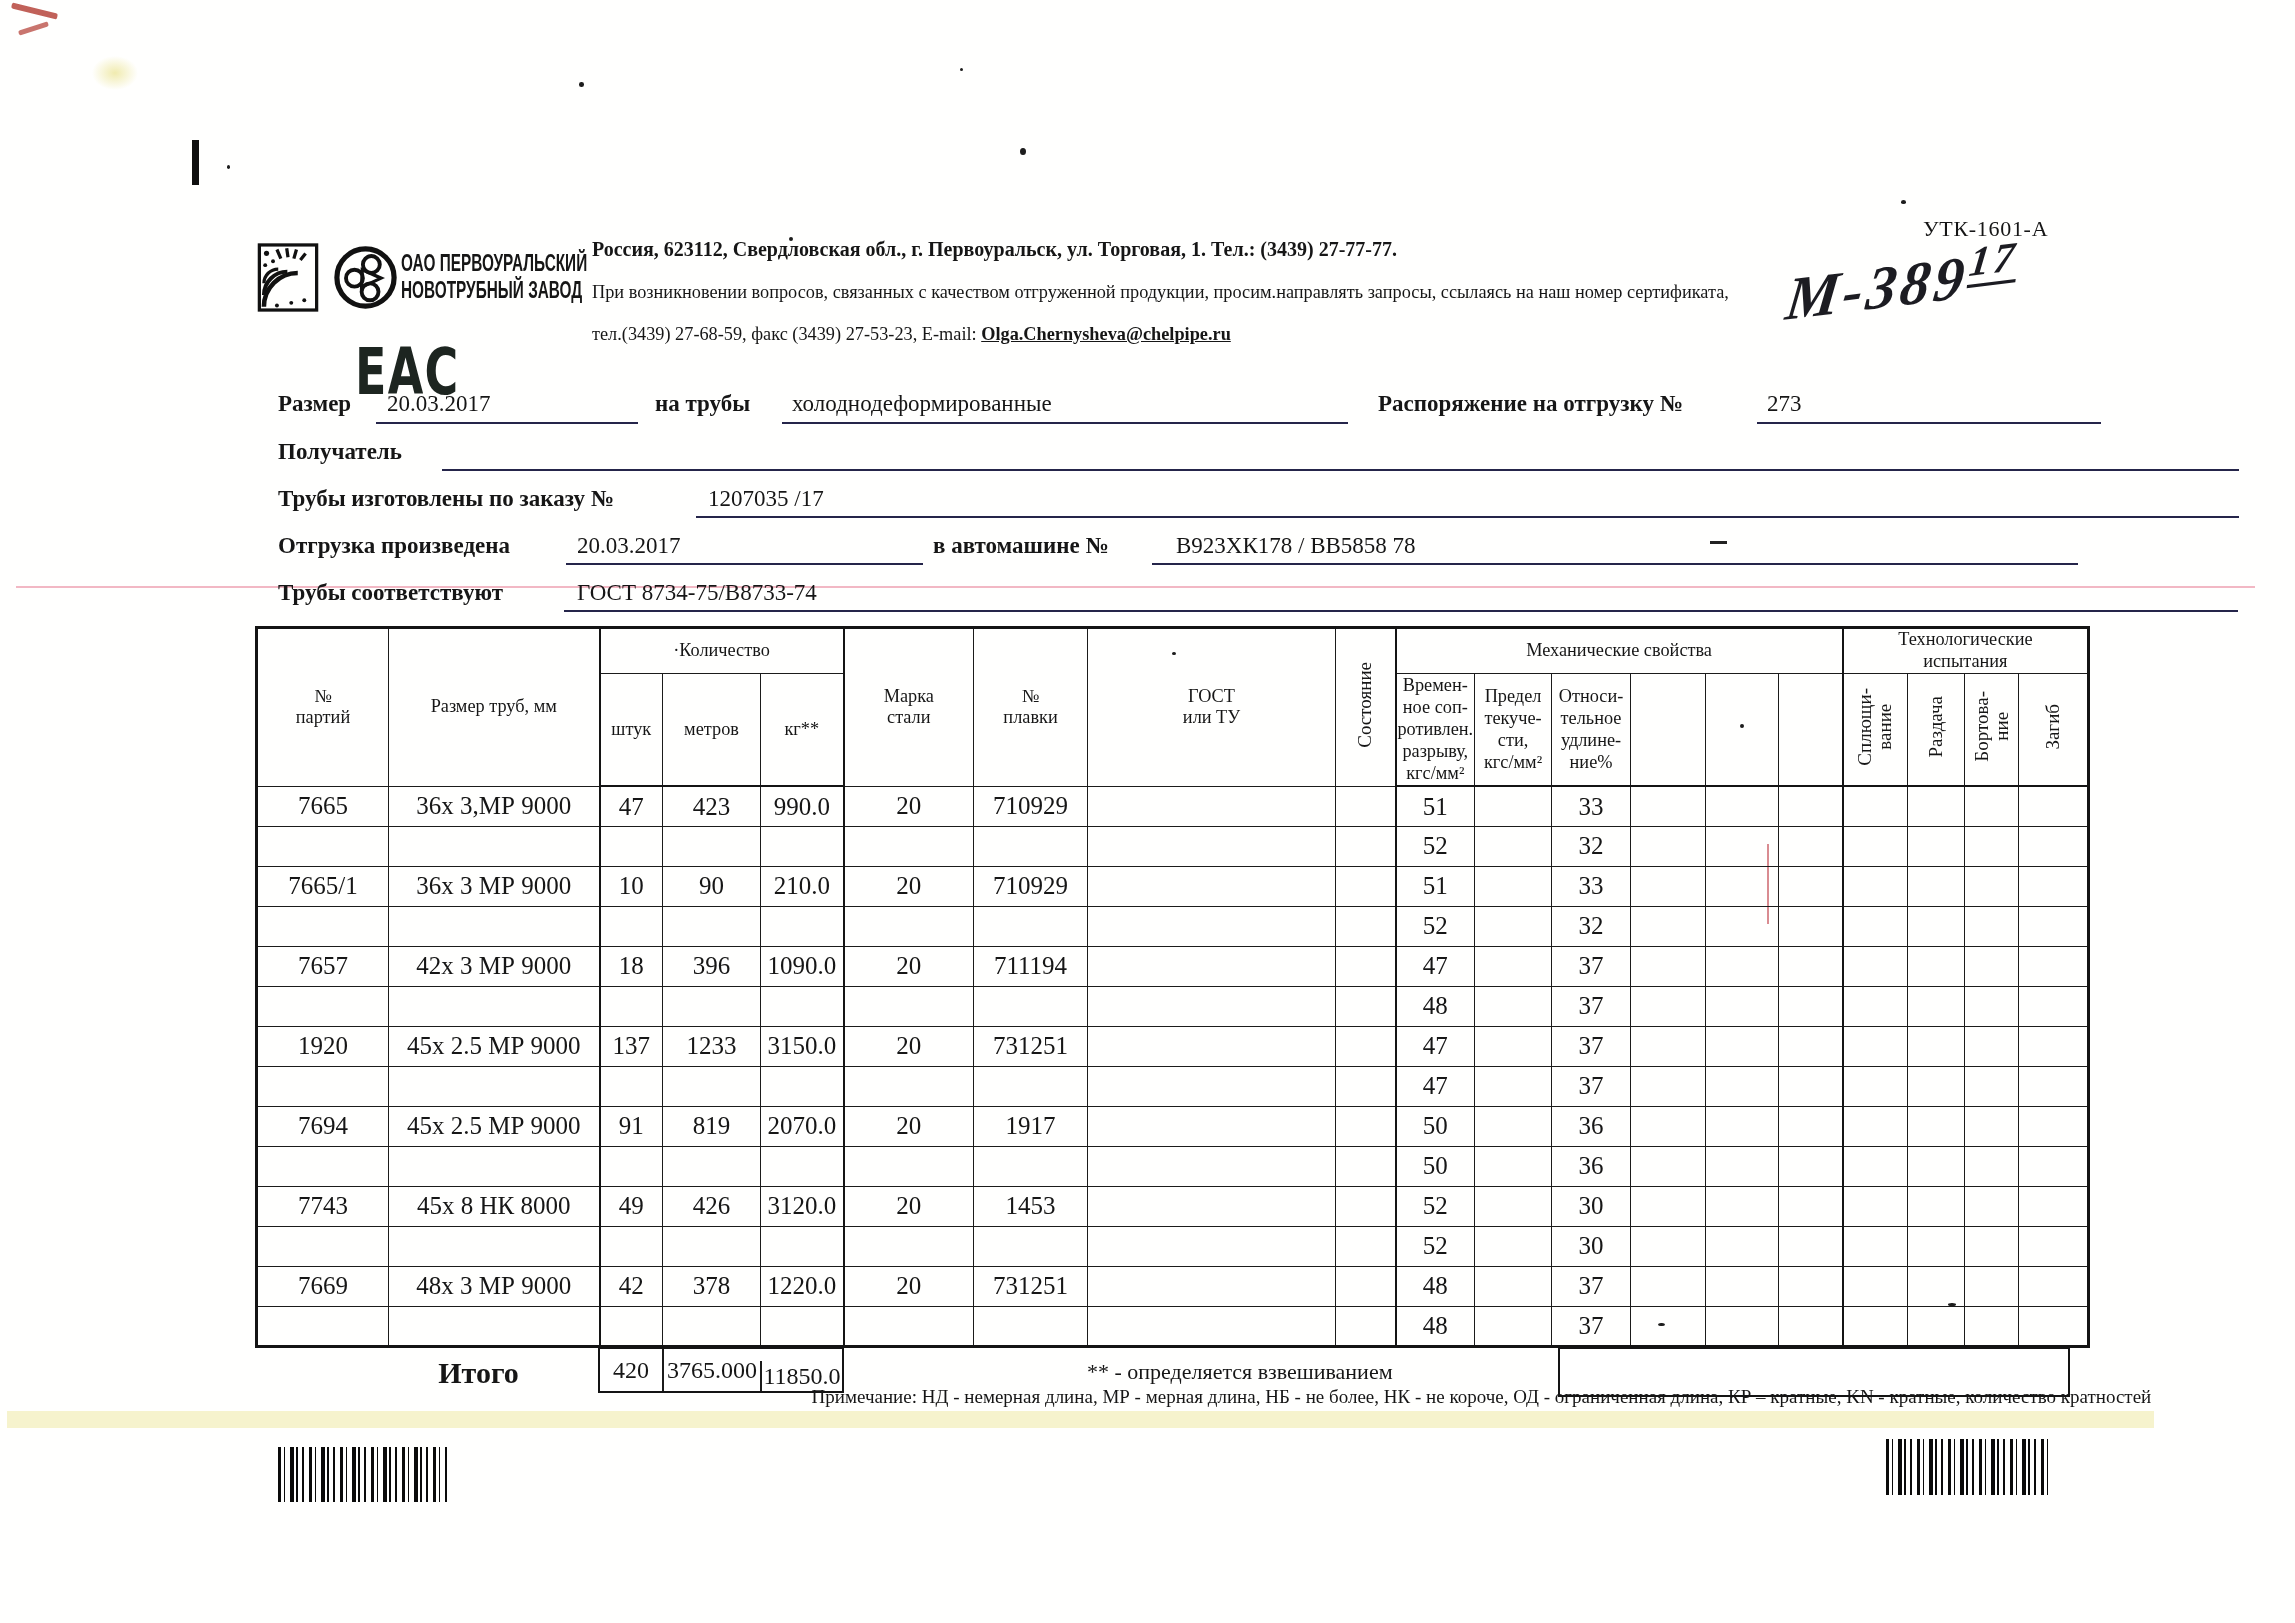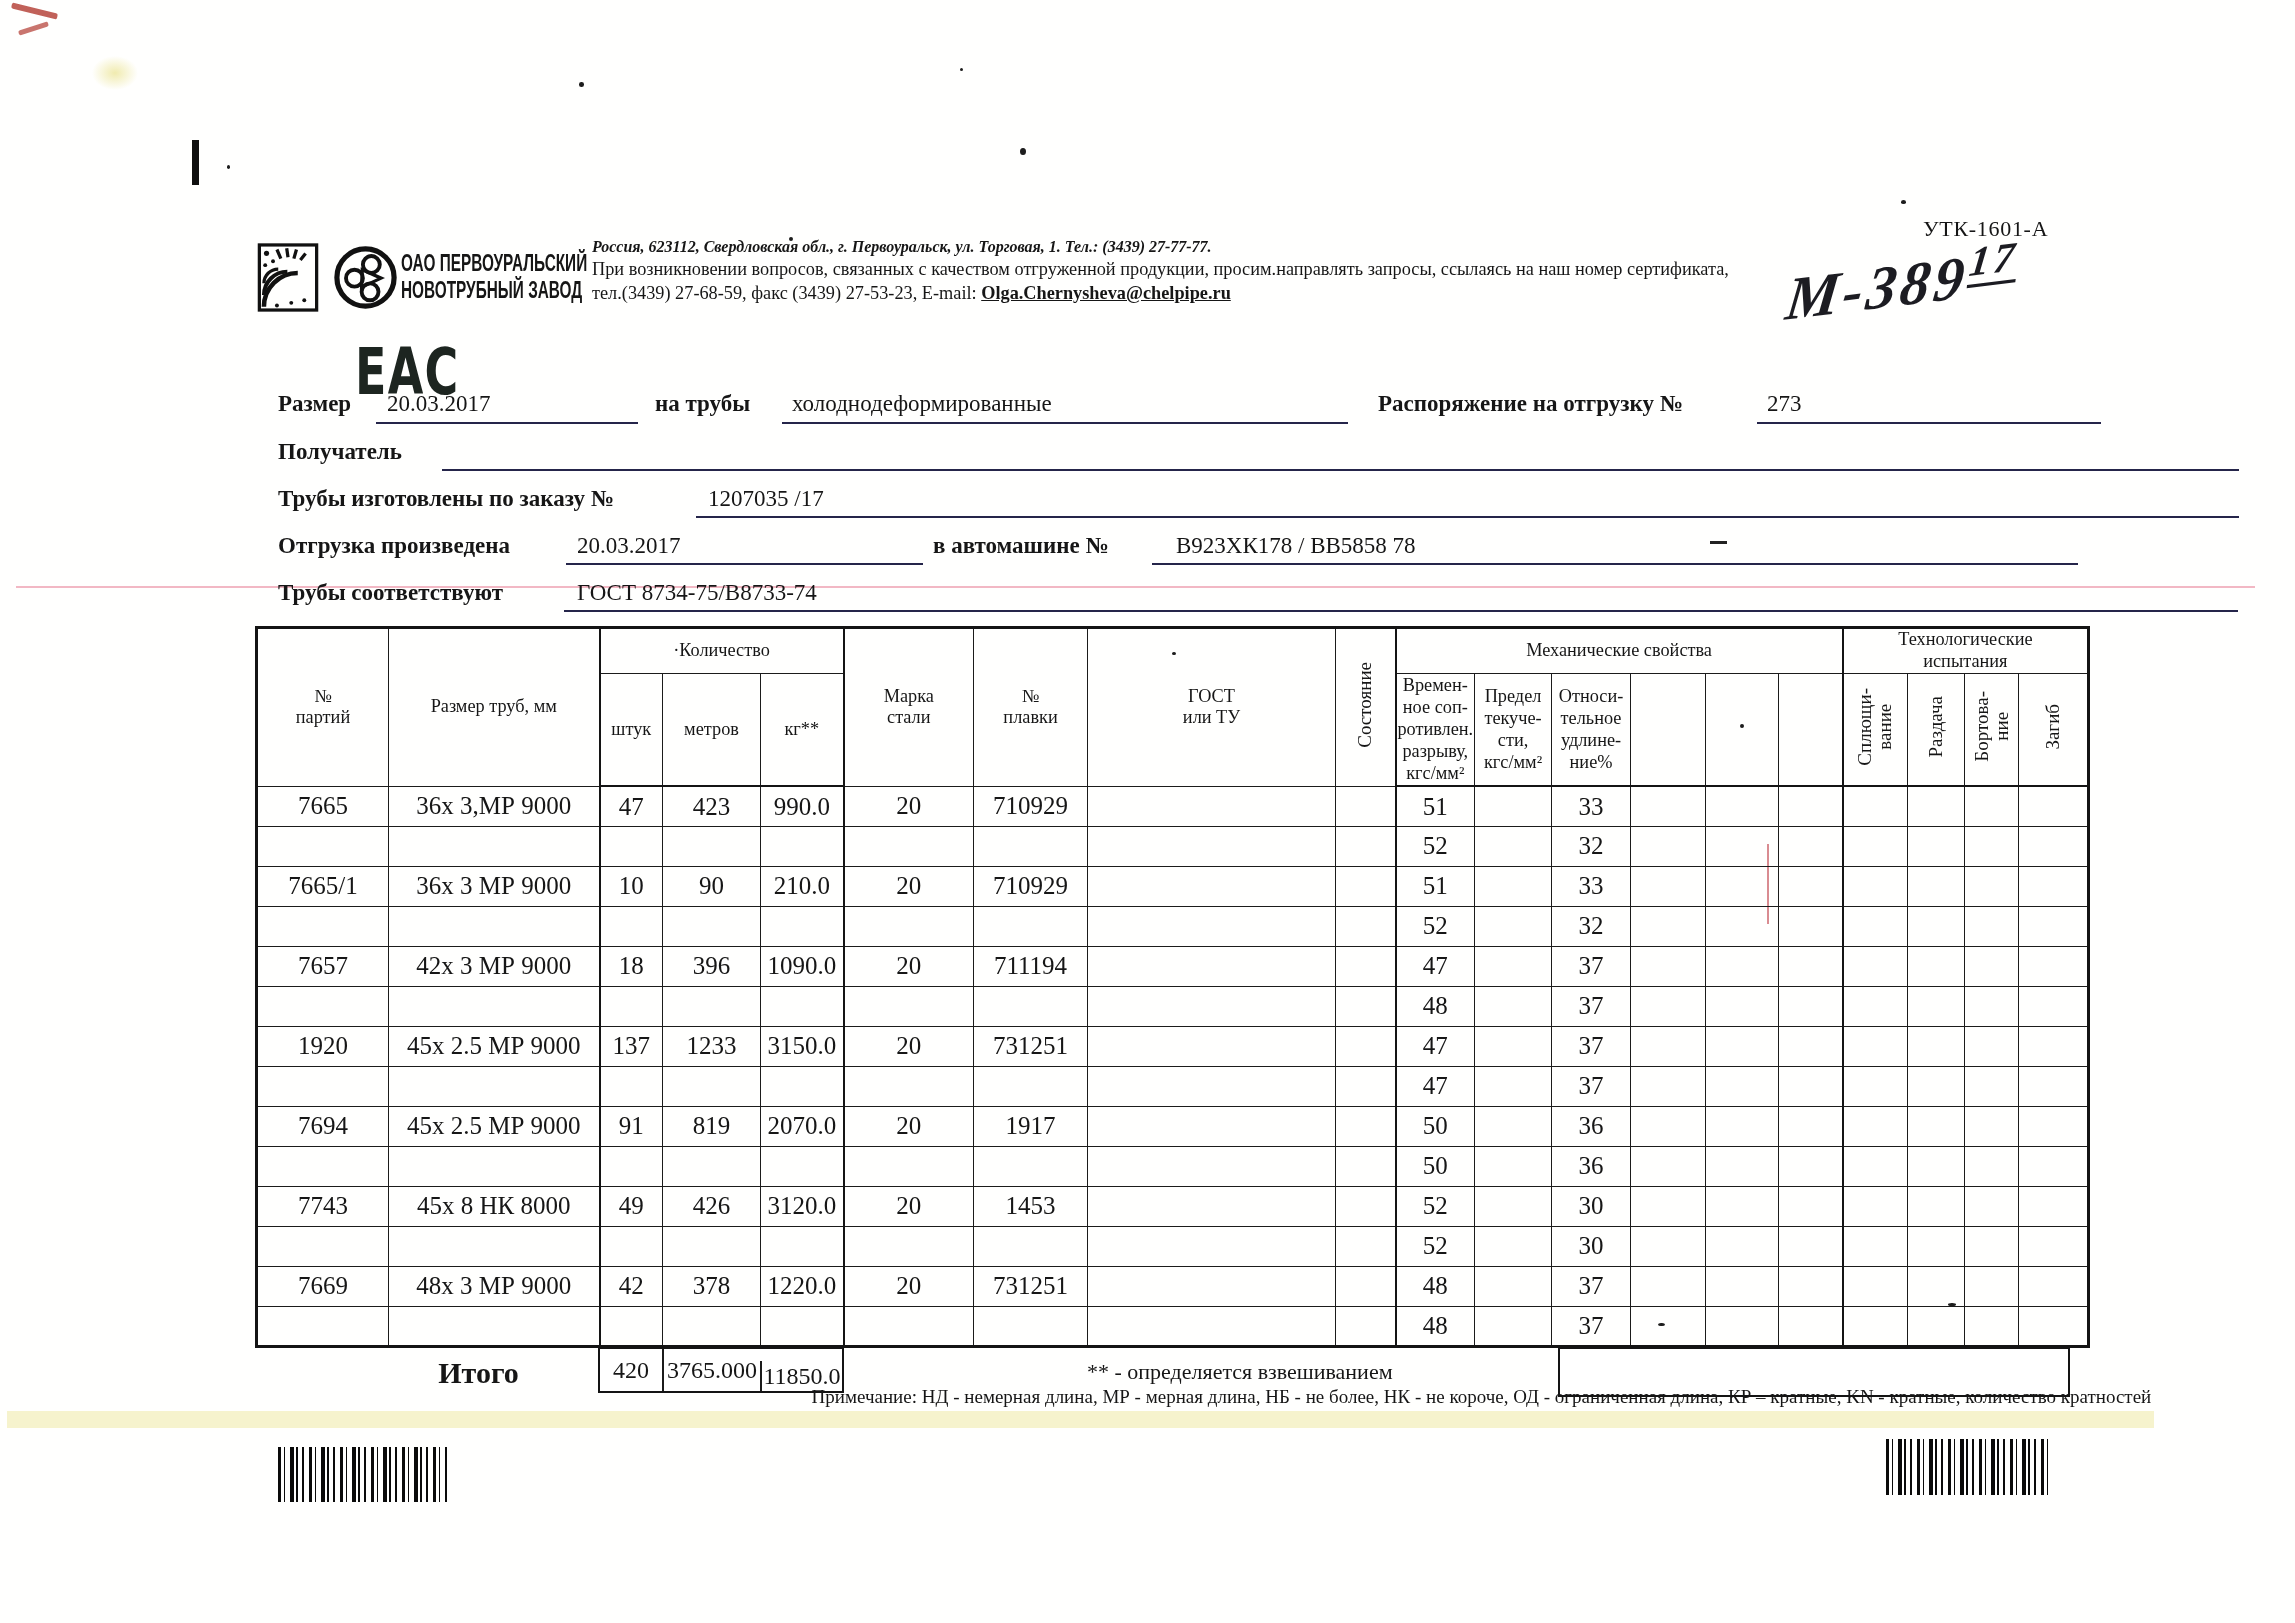--- a/index.html
+++ b/index.html
@@ -15,22 +15,22 @@
   .company-name {
     font-family:"Liberation Sans", sans-serif; font-weight:700;
     font-size:24px; line-height:1.12; letter-spacing:0;
     transform:scaleX(0.64); transform-origin:left top; white-space:nowrap;
   }
   .eac {
     font-family:"DejaVu Sans", sans-serif; font-weight:900; font-size:46px;
     color:#1d2520; transform:scale(1.0,1.38); transform-origin:left top;
     letter-spacing:1.3px;
   }
-  .addr-bold { font-weight:700; font-size:16px; white-space:nowrap;font-style:italic; }
-  .addr-small { font-size:18.3px; margin-top:3px; white-space:nowrap; }
+  .addr-bold { font-weight:700; font-size:20px; white-space:nowrap; }
+  .addr-small { font-size:18.3px; margin-top:21px; white-space:nowrap; }
   .addr-email { font-weight:700; text-decoration:underline; }
   .form-code { font-size:22px; letter-spacing:0.7px; }
   .handwritten {
     font-style:italic; font-weight:700; font-size:60px; color:#1c1c22;
     transform:rotate(-7deg) skewX(-14deg); transform-origin:left bottom;
     white-space:nowrap; letter-spacing:3.9px;
   }
   .handwritten sup { font-size:41px; border-bottom:3.3px solid #1c1c22; }
 
   .doc-title { text-align:center; white-space:nowrap; font-weight:700; }

